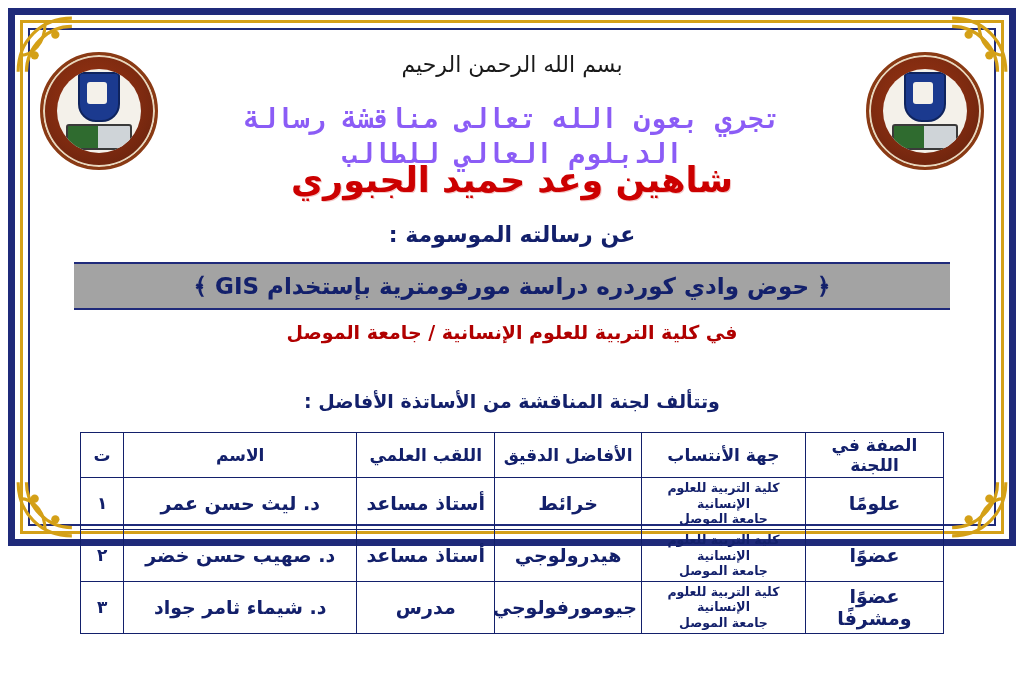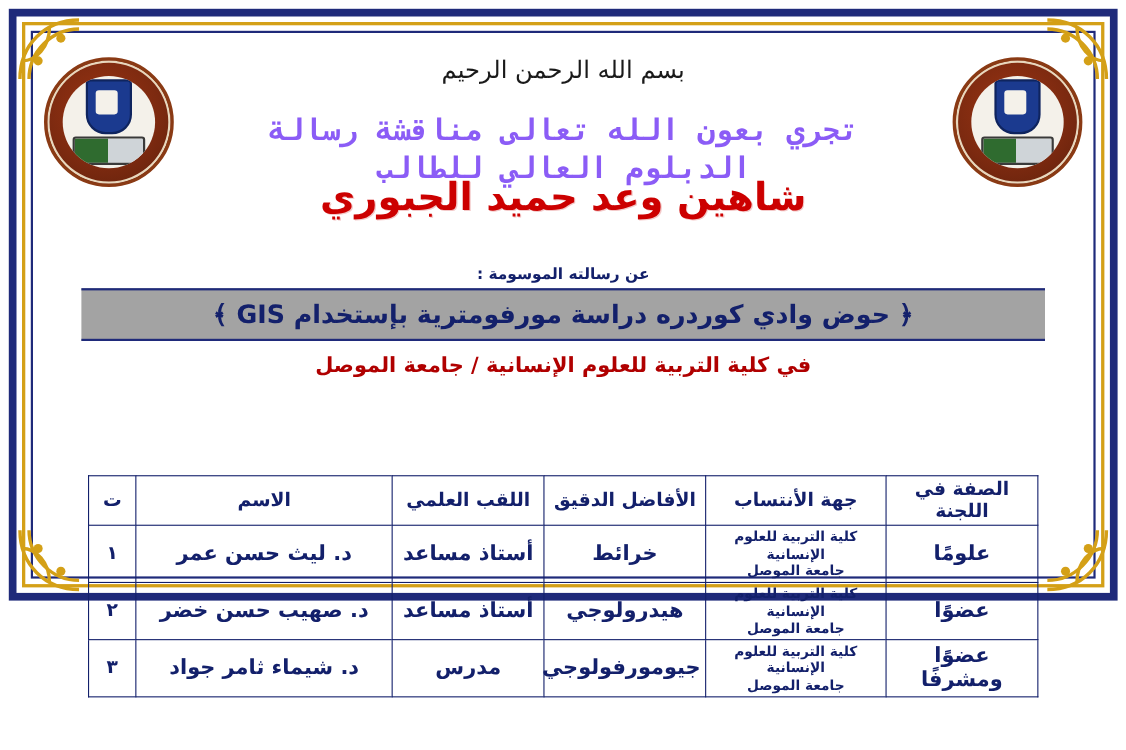--- a/index.html
+++ b/index.html
@@ -115,23 +115,22 @@
   .student-name{
     position:absolute;top:160px;left:150px;right:150px;
     text-align:center;
     font-size:35px;font-weight:bold;color:#cc0000;
     font-family:"DejaVu Sans", sans-serif;
     text-shadow:1px 1px 0 #f3c9c9;
   }
   .tagged-label{
     position:absolute;top:222px;left:0;right:0;
     text-align:center;
-    font-size:14px;font-weight:bold;color:#13206b;
-    font-family:"DejaVu Sans", sans-serif;
-    margin-top:20px;
+    font-size:22px;font-weight:bold;color:#13206b;
+    font-family:"DejaVu Sans", sans-serif;
   }
   .title-band{
     position:absolute;
     top:262px;left:74px;right:74px;height:44px;
     background:#a3a3a3;
     border-top:2px solid #1f2a7a;
     border-bottom:2px solid #1f2a7a;
     display:flex;align-items:center;justify-content:center;
   }
   .title-band .t{
@@ -269,20 +268,21 @@
   <div class="tagged-label">عن رسالته الموسومة :</div>
 
   <div class="title-band">
     <div class="t">﴿ حوض وادي كوردره دراسة مورفومترية بإستخدام  GIS ﴾</div>
   </div>
 
   <div class="details">
     <div>في كلية التربية للعلوم الإنسانية / جامعة الموصل</div>
   </div>
 
+  <div class="committee-label">وتتألف لجنة المناقشة من الأساتذة الأفاضل :</div>
 
   <div class="tbl-wrap">
     <table>
       <colgroup>
         <col class="col-role">
           <col class="col-affil">
           <col class="col-spec">
         <col class="col-rank">
           <col class="col-name">
           <col class="col-idx">

